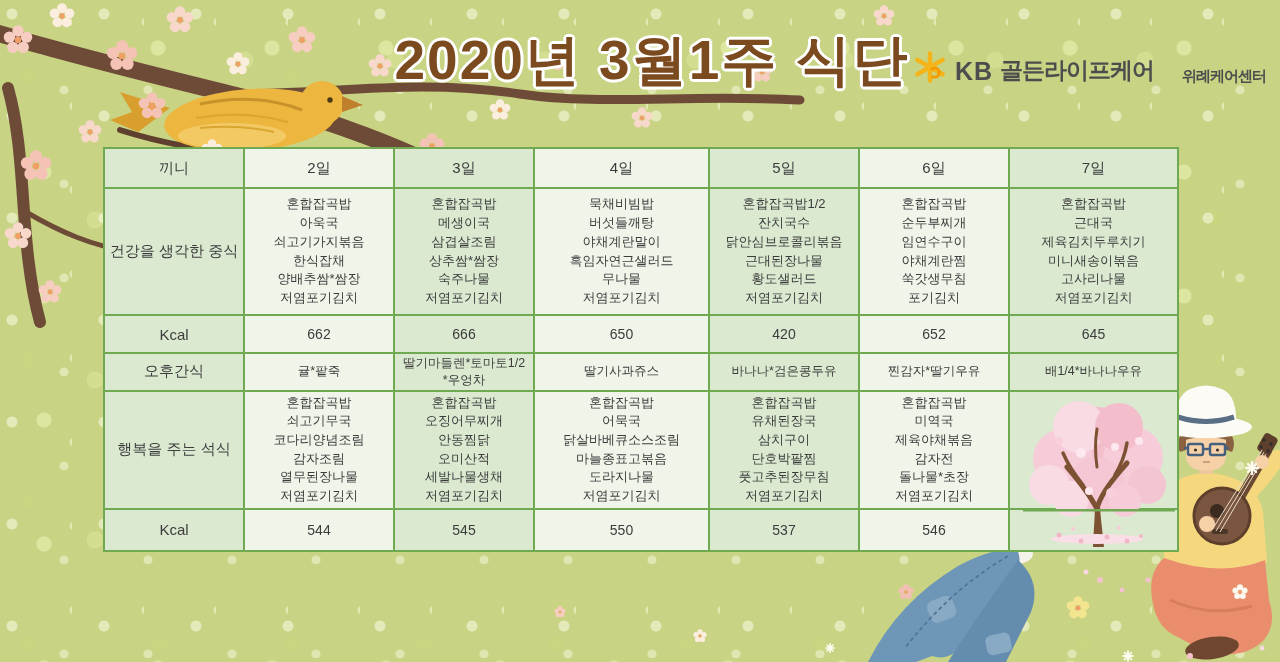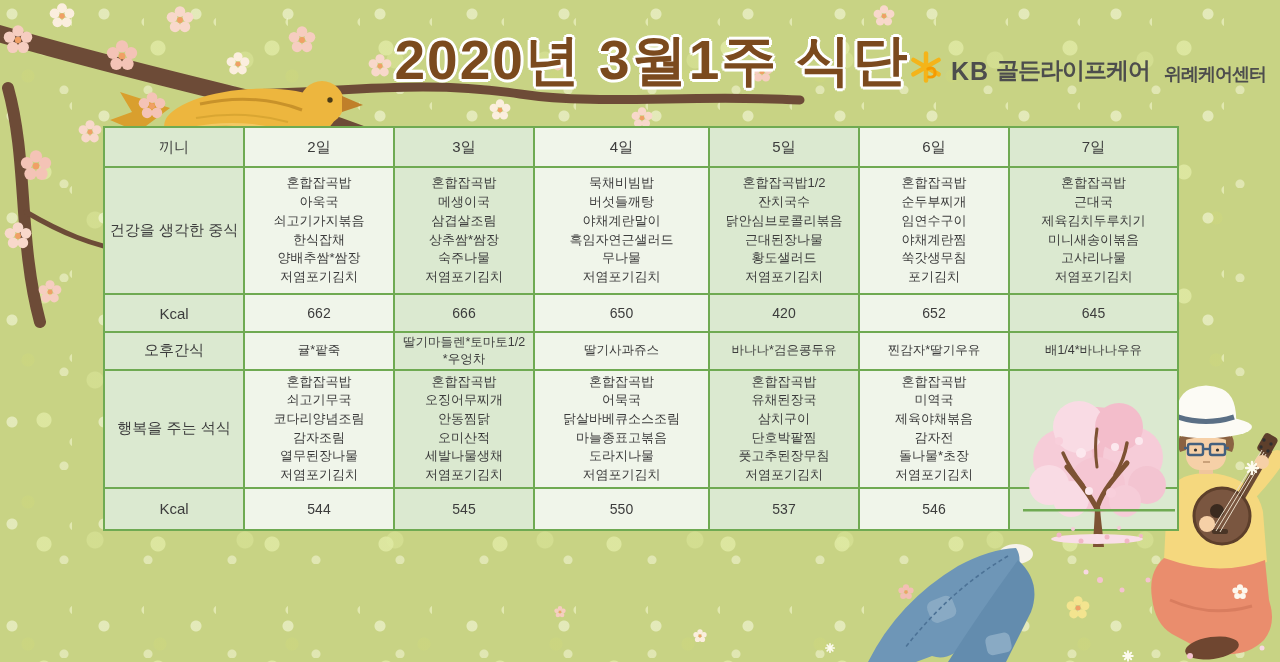--- a/index.html
+++ b/index.html
@@ -21,23 +21,23 @@
     position:absolute;top:24px;left:0;width:1280px;text-align:center;z-index:2;
     font-size:55px;font-weight:bold;letter-spacing:2px;color:#7b4a1e;
     text-shadow:3px 0 0 #fff,-3px 0 0 #fff,0 3px 0 #fff,0 -3px 0 #fff,
                 2px 2px 0 #fff,-2px -2px 0 #fff,2px -2px 0 #fff,-2px 2px 0 #fff;
     padding-left:12px;
   }
   .logo{position:absolute;top:50px;right:14px;z-index:3;display:flex;align-items:flex-end;gap:7px;}
   .logo .kb-star{width:36px;height:36px;}
   .logo .kb{font-size:25px;font-weight:bold;color:#4d4d4d;letter-spacing:1px;}
   .logo .brand{font-size:23px;font-weight:bold;color:#4d4d4d;letter-spacing:-1px;}
-  .logo .center{font-size:18px;font-weight:bold;color:#4d4d4d;margin-left:7px;margin-top:4px;letter-spacing:-1px;}
+  .logo .center{font-size:15px;font-weight:bold;color:#4d4d4d;margin-left:21px;margin-top:4px;letter-spacing:-1px;}
   table.menu-table{
-    position:absolute;left:103px;top:126px;width:1074px;z-index:2;
+    position:absolute;left:103px;top:147px;width:1074px;z-index:2;
     border-collapse:collapse;table-layout:fixed;
   }
   table.menu-table td{
     border:2px solid #6faa52;text-align:center;vertical-align:middle;
     color:#3c3c3c;padding:1px 2px;overflow:hidden;
   }
   td.c-green{background:#dbe9d0;}
   td.c-light{background:#f0f5ea;margin-left:7px;}
   td.rowlabel{font-size:15px;letter-spacing:0;}
   td.dayhead{font-size:15px;}

